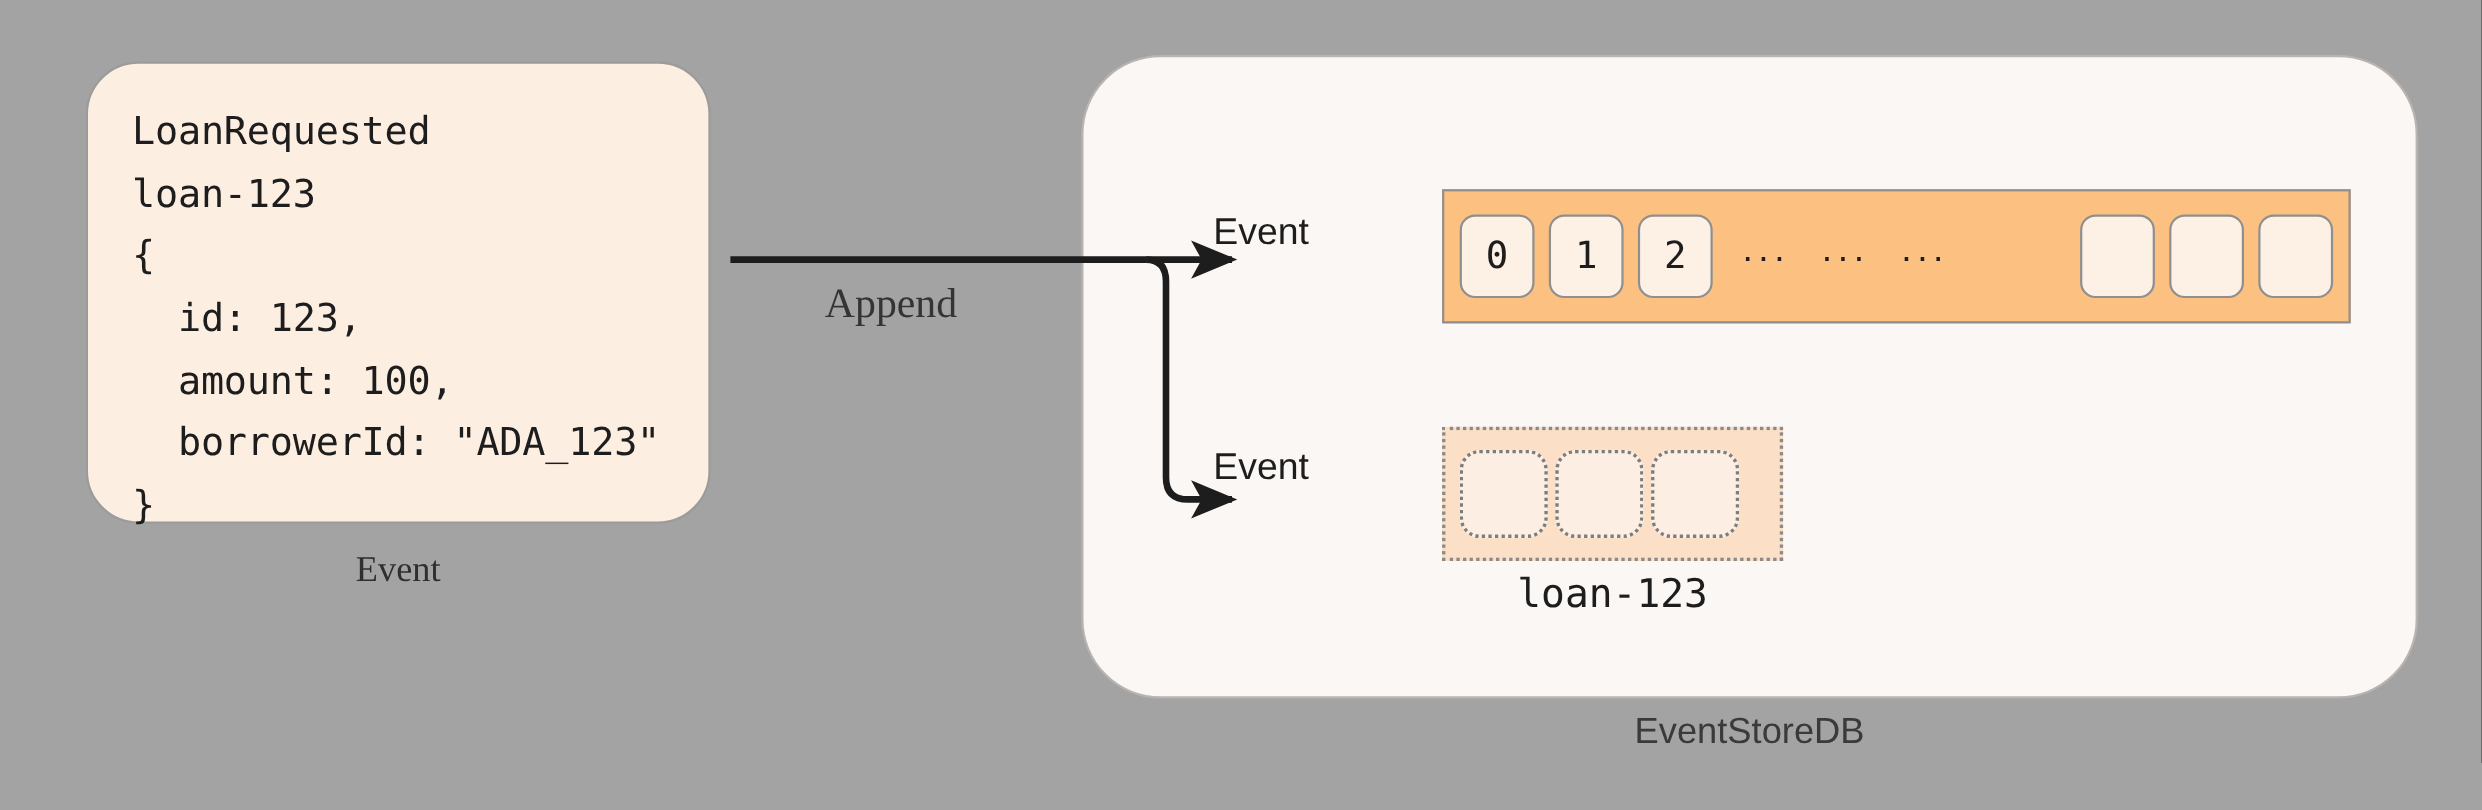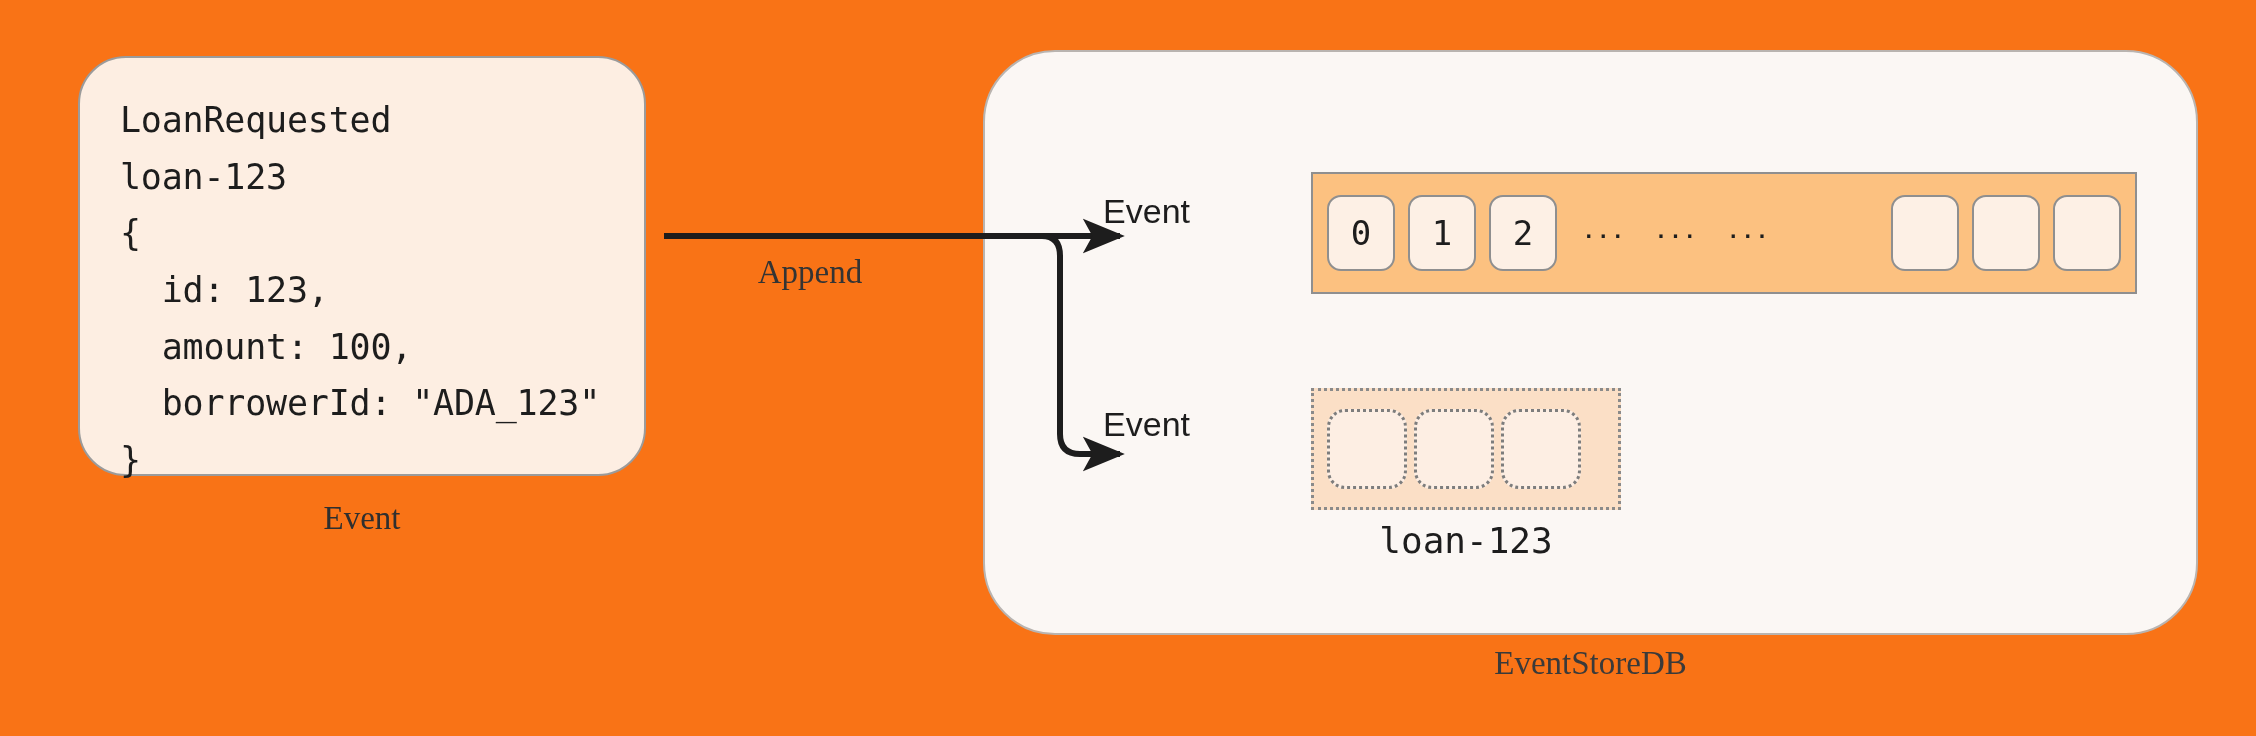--- a/index.html
+++ b/index.html
@@ -13,21 +13,21 @@
     position: relative;
     overflow: hidden;
     font-family: "Liberation Sans", sans-serif;
   }
 
   #canvas {
     position: absolute;
     left: 0; top: 0;
     width: 2256px;
     height: 736px;
-    background: #f97316;
+    background: #a3a3a3;
   }
 
   
   #event-card {
     position: absolute;
     left: 78px;
     top: 56px;
     width: 568px;
     height: 420px;
     background: #fdeee2;
@@ -66,21 +66,21 @@
     border: 2px solid #b9b4b0;
     border-radius: 72px;
     box-sizing: border-box;
   }
   #eventstore-caption {
     position: absolute;
     left: 983px;
     top: 645px;
     width: 1215px;
     text-align: center;
-    font-family: Liberation Serif, serif;
+    font-family: Liberation Sans, sans-serif;
     font-size: 33px;
     color: #3a3a3a;
   }
 
   
   .row-label {
     position: absolute;
     width: 160px;
     text-align: right;
     font-family: "Liberation Sans", sans-serif;
@@ -180,21 +180,21 @@
     overflow: visible;
     pointer-events: none;
   }
   #append-label {
     position: absolute;
     left: 680px;
     top: 254px;
     width: 260px;
     text-align: center;
     font-family: "Liberation Serif", serif;
-    font-size: 33px;
+    font-size: 38px;
     color: #343434;
   }
 </style>
 </head>
 <body>
 
 <div id="canvas">
 
   <div id="event-card">
     <div id="event-card-code">LoanRequested

